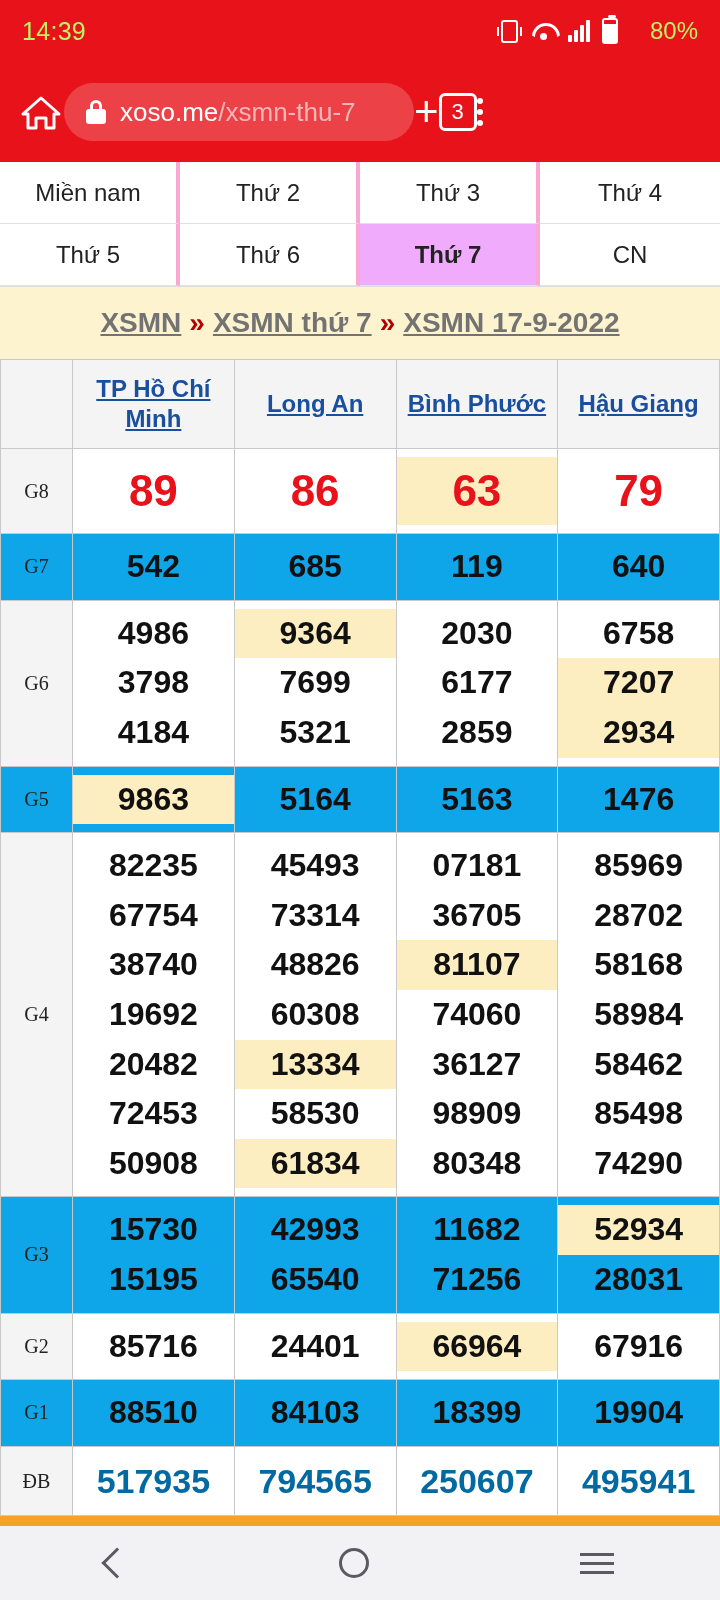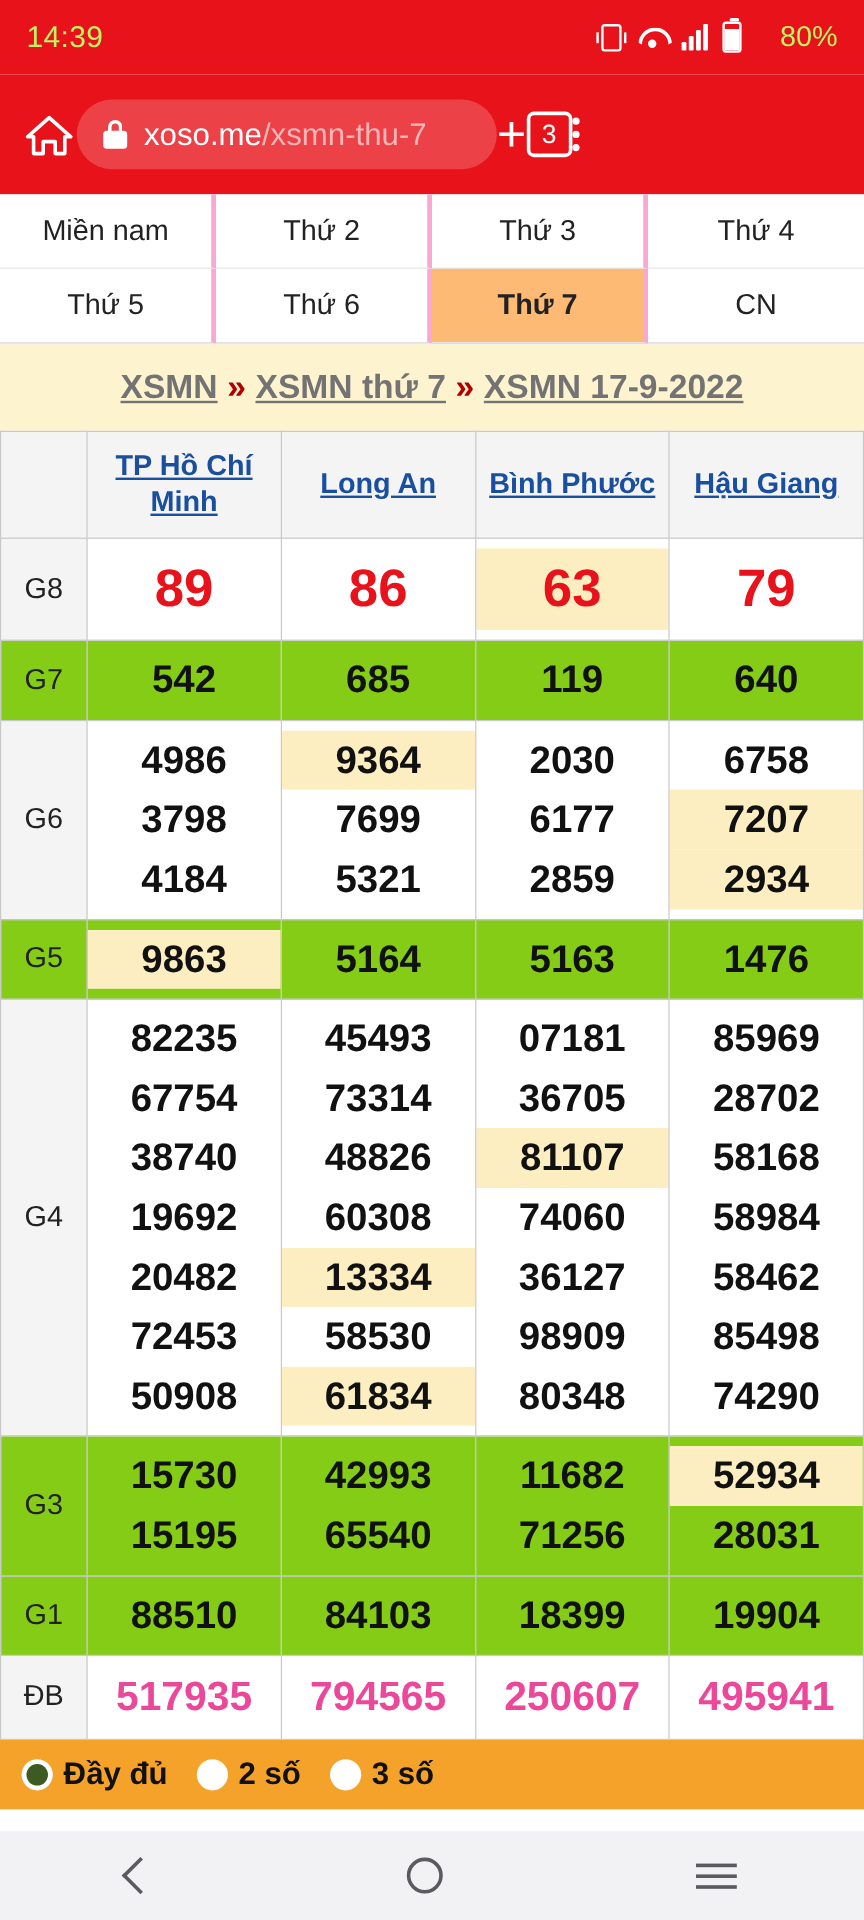--- a/index.html
+++ b/index.html
@@ -79,21 +79,21 @@
   .kebab { color: #fff; font-size: 32px; line-height: .6; letter-spacing: 0; flex: 0 0 auto; }
   .kebab span { display: block; width: 6px; height: 6px; background: #fff; border-radius: 50%; margin: 5px 0; }
   
   .daytabs { display: flex; flex-wrap: wrap; border-bottom: 1px solid #ddd; }
   .daytab {
     width: 25%; height: 62px; display: flex; align-items: center; justify-content: center;
     font-size: 24px; color: #222; background: #fff;
     border-right: 4px solid #f9a8d4; border-bottom: 1px solid #e2e2e2;
   }
   .daytab:nth-child(4n) { border-right: none; }
-  .daytab.active { background: #fdba74; font-weight: bold; }
+  .daytab.active { background: #f0abfc; font-weight: bold; }
   
   .breadcrumb {
     background: #fdf3cf; height: 72px; display: flex; align-items: center; justify-content: center;
     gap: 8px; font-size: 28px; font-weight: bold; color: #b20000;
   }
   .breadcrumb a { color: #737373; text-decoration: underline; }
   .breadcrumb .sep { color: #b20000; text-decoration: none; font-weight: bold; }
   
   table.results {
     width: 100%; border-collapse: collapse; table-layout: fixed;
@@ -102,31 +102,31 @@
   table.results th, table.results td {
     border: 1px solid #c9c9c9; text-align: center; vertical-align: middle;
   }
   table.results th.prov {
     background: #f4f4f4; font-size: 24px; color: #1a4fa0; padding: 14px 4px;
     line-height: 1.25;
   }
   table.results th.prov span { text-decoration: underline; }
   table.results th.corner { background: #f4f4f4; width: 72px; }
   td.label {
-    background: #f4f4f4; font-size: 24px; color: #222; width: 72px;
+    background: #f4f4f4; font-size: 20px; color: #222; width: 72px; font-family: Liberation Serif, serif;
   }
   td.nums { padding: 8px 0; }
   td.nums .n {
     font-size: 32px; font-weight: bold; color: #111; line-height: 1.55;
     display: block;
   }
   td.nums .n.hl { background: #fdeec1; }
   td.nums.red .n { color: #e8121a; font-size: 40px; }
-  td.nums.db .n { color: #ec4899; font-size: 34px; }
-  tr.alt td { background: #84cc16; }
+  td.nums.db .n { color: #0369a1; font-size: 34px; }
+  tr.alt td { background: #0ea5e9; }
   tr.alt td.nums .n.hl { background: #fdeec1; }
   td.nums.g8 .n { font-size: 44px; }
   
   .optionbar {
     background: #f5a22b; height: 58px; display: flex; align-items: center;
     gap: 10px; padding: 0 18px; font-size: 26px; color: #111; font-weight: bold;
   }
   .optionbar .opt { display: flex; align-items: center; gap: 9px; margin-right: 14px; }
   .radio { width: 26px; height: 26px; border-radius: 50%; background: #fff; display: inline-block; }
   .radio.sel { background: #fff; position: relative; }
@@ -340,20 +340,35 @@
         </td>
         <td class="nums">
           <span class="n">11682</span>
           <span class="n">71256</span>
         </td>
         <td class="nums">
           <span class="n hl">52934</span>
           <span class="n">28031</span>
         </td>
       </tr>
+      <tr>
+        <td class="label">G2</td>
+        <td class="nums">
+          <span class="n">85716</span>
+        </td>
+        <td class="nums">
+          <span class="n">24401</span>
+        </td>
+        <td class="nums">
+          <span class="n hl">66964</span>
+        </td>
+        <td class="nums">
+          <span class="n">67916</span>
+        </td>
+      </tr>
       <tr class="alt">
         <td class="label">G1</td>
         <td class="nums">
           <span class="n">88510</span>
         </td>
         <td class="nums">
           <span class="n">84103</span>
         </td>
         <td class="nums">
           <span class="n">18399</span>

